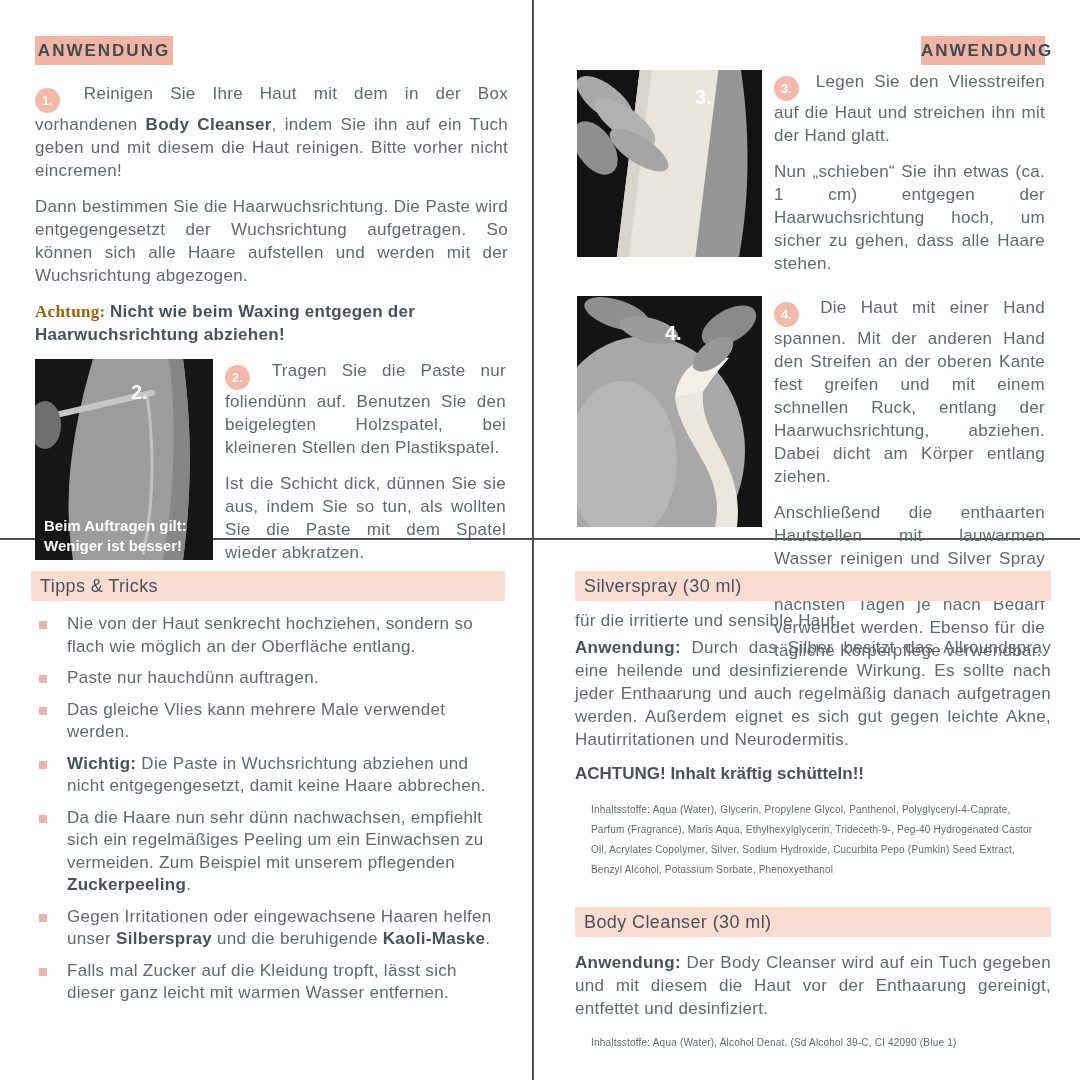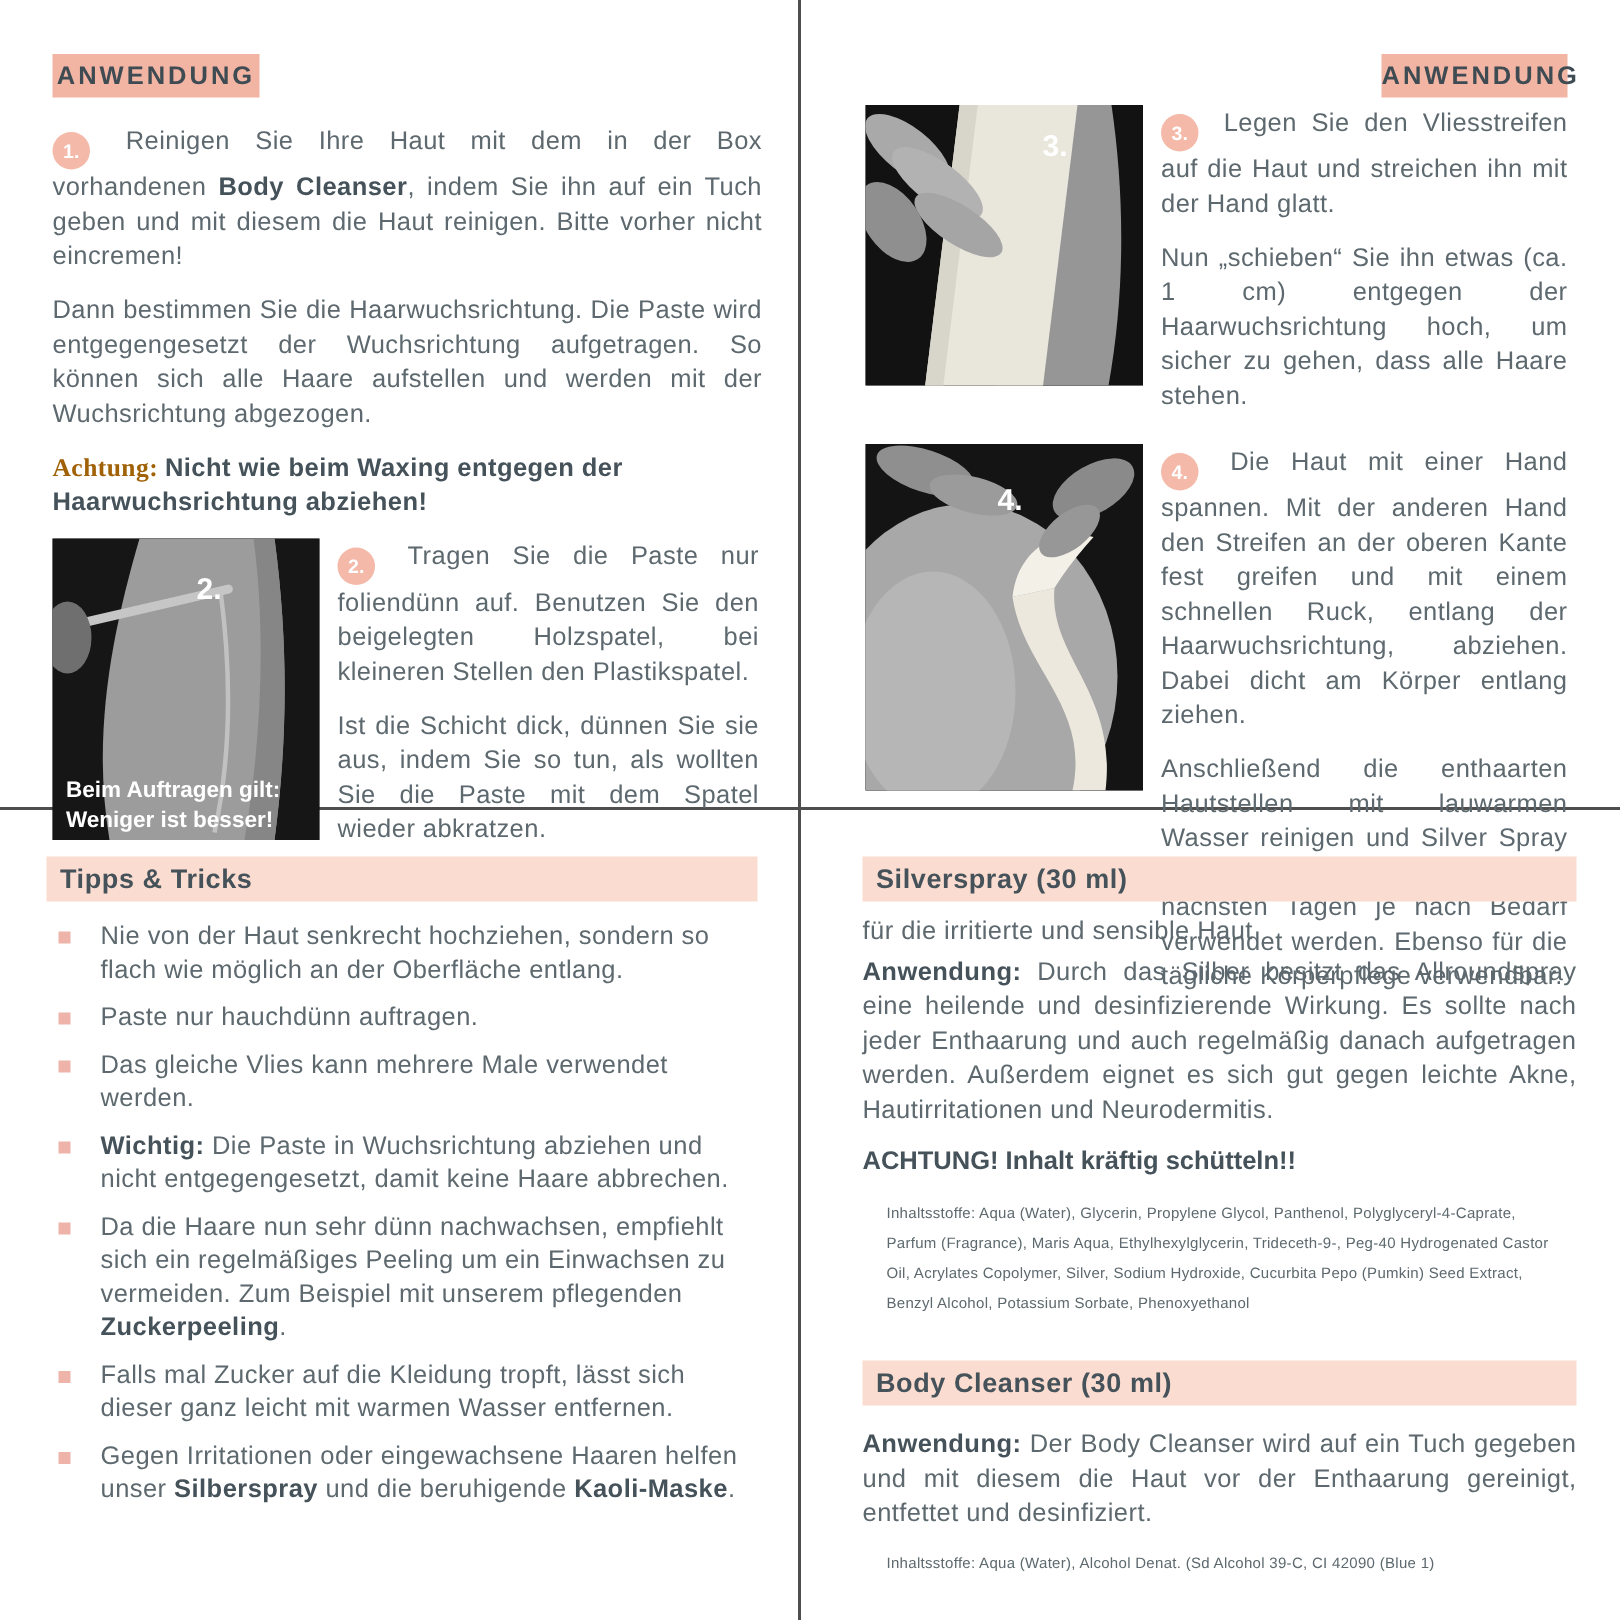--- a/index.html
+++ b/index.html
@@ -16,21 +16,21 @@
   .just{text-align:justify;}
   .b{font-weight:bold;color:#45525a;}
   .u{}
   .pink{color:#a16207;font-family:Liberation Serif, serif;}
 
   .banner{
     background:#f2b4a3;color:#3e4b52;font-weight:bold;font-size:17px;
     letter-spacing:2px;height:29px;line-height:29px;text-align:center;
   }
   .banner-light{
-    background:#fbdcd0;color:#45525a;font-weight:bold;font-size:18px;
+    background:#fbdcd0;color:#45525a;font-weight:normal;font-size:18px;
     letter-spacing:0.4px;height:30px;line-height:30px;text-align:left;padding-left:9px;
     box-sizing:border-box;
   }
   .stepnum{
     display:inline-flex;align-items:center;justify-content:center;
     width:25px;height:25px;border-radius:50%;background:#f4b9a8;color:#ffffff;
     font-weight:bold;font-size:13px;margin-right:7px;vertical-align:-6px;letter-spacing:0;
   }
   .photo{display:block;background:#161616;}
   .photo-row{display:flex;margin-top:3px;}
@@ -188,25 +188,25 @@
       <li>
         <span class="bullet-sq"></span>
         <span class="tip-text"><span class="b">Wichtig:</span><span> Die Paste in Wuchsrichtung abziehen und nicht entgegengesetzt, damit keine Haare abbrechen.</span></span>
       </li>
       <li>
         <span class="bullet-sq"></span>
         <span class="tip-text"><span>Da die Haare nun sehr dünn nachwachsen, empfiehlt sich ein regelmäßiges Peeling um ein Einwachsen zu vermeiden. Zum Beispiel mit unserem pflegenden </span><span class="b">Zuckerpeeling</span><span>.</span></span>
       </li>
       <li>
         <span class="bullet-sq"></span>
+        <span class="tip-text"><span>Gegen Irritationen oder eingewachsene Haaren helfen unser </span><span class="b">Silberspray</span><span> und die beruhigende </span><span class="b">Kaoli-Maske</span><span>.</span></span>
+      </li>
+      <li>
+        <span class="bullet-sq"></span>
         <span class="tip-text">Falls mal Zucker auf die Kleidung tropft, lässt sich dieser ganz leicht mit warmen Wasser entfernen.</span>
-      </li>
-      <li>
-        <span class="bullet-sq"></span>
-        <span class="tip-text"><span>Gegen Irritationen oder eingewachsene Haaren helfen unser </span><span class="b">Silberspray</span><span> und die beruhigende </span><span class="b">Kaoli-Maske</span><span>.</span></span>
       </li>
     </ul>
   </section>
 
   <section class="col" style="left:575px;top:571px;width:476px;">
 
     <div class="banner-light">
       <span>Silverspray (30 ml)</span>
     </div>
     <p class="subtitle">für die irritierte und sensible Haut</p>

